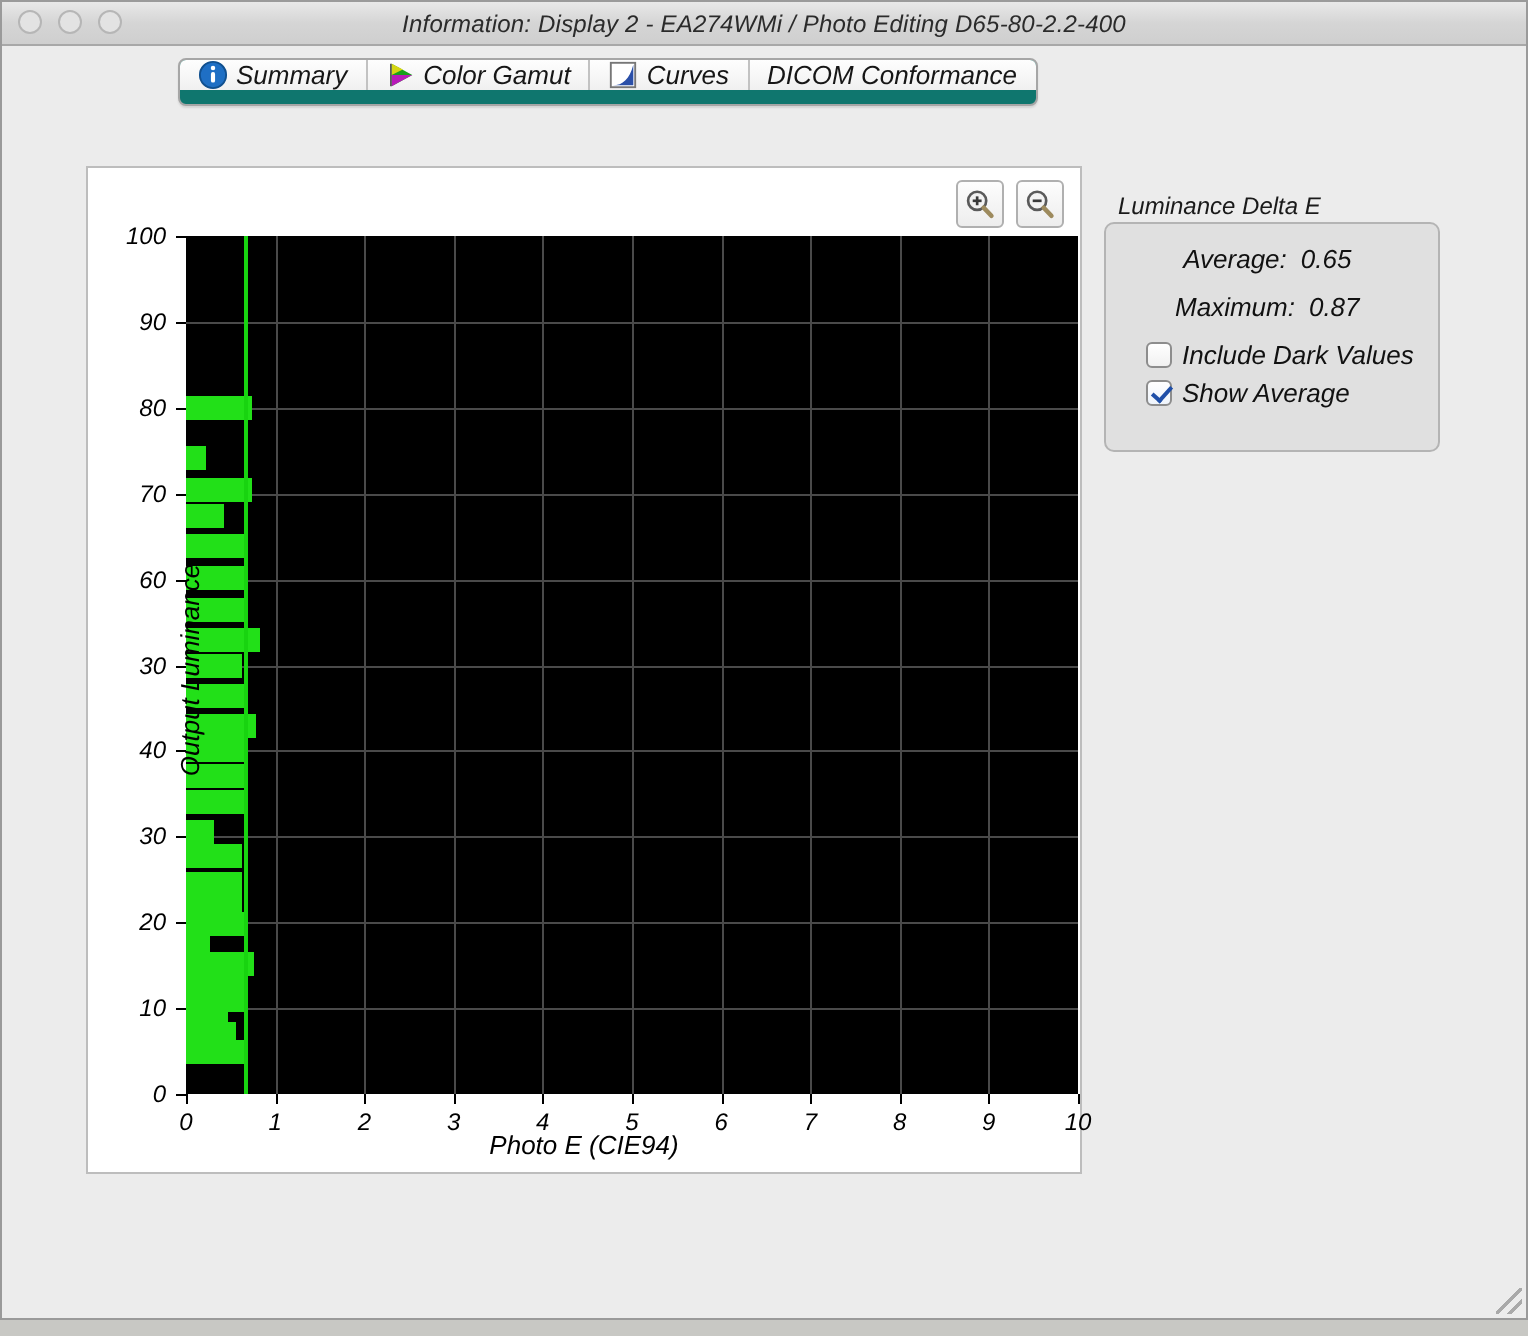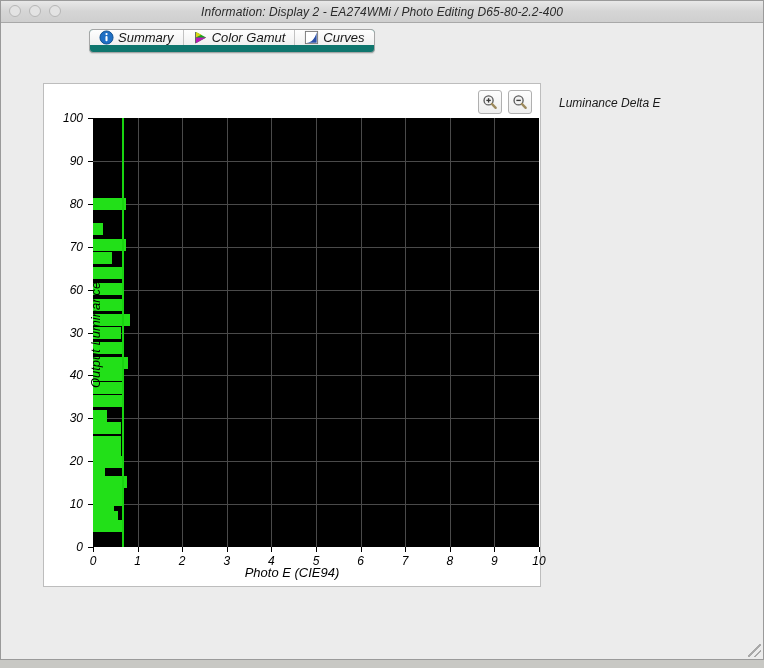--- a/index.html
+++ b/index.html
@@ -307,20 +307,23 @@
         <span class="tab-ico">
           <svg viewBox="0 0 16 16" width="15" height="15">
             <rect x="1.5" y="1.5" width="13" height="13" fill="#fff" stroke="#777" stroke-width="1"></rect>
             <path d="M2.5 13.5 C8 13.5 11.5 10 13.5 2.5 L13.5 13.5 Z" fill="#2a4fa8"></path>
           </svg>
         </span>
         <span>Curves</span>
       </div>
 
 
+      <div class="tab">
+        <span>DICOM Conformance</span>
+      </div>
     </div>
 
     <div id="chart-card">
 
       <div id="zoom-buttons">
         <div class="zbtn">
           <svg viewBox="0 0 18 18" width="16" height="16">
             <circle cx="7.4" cy="7.2" r="5.1" fill="#f2f2f2" stroke="#5a5a5a" stroke-width="1.5"></circle>
             <line x1="11.1" y1="11.1" x2="15.4" y2="15.6" stroke="#9d8a5d" stroke-width="2.6" stroke-linecap="round"></line>
             <line x1="4.9" y1="7.2" x2="9.9" y2="7.2" stroke="#3a3a3a" stroke-width="1.5"></line>
@@ -429,17 +432,39 @@
           <div class="xtick-lbl" style="left: 495px; top: 470px;">10</div>
           <div class="xtick-mark" style="left: 495px; top: 463px;"></div>
         </div>
 
       <div id="ylabel">Output Luminance</div>
       <div id="xlabel">Photo E (CIE94)</div>
     </div>
 
     <div id="panel-title">Luminance Delta E</div>
 
+    <div id="panel-box">
+
+      <div class="stat-row">
+        <span class="stat-label">Average:</span>
+        <span class="stat-val">0.65</span>
+      </div>
+
+      <div class="stat-row">
+        <span class="stat-label">Maximum:</span>
+        <span class="stat-val">0.87</span>
+      </div>
+
+      <div class="chk-row">
+        <span class="chk"></span>
+        <span>Include Dark Values</span>
+      </div>
+
+      <div class="chk-row">
+        <span class="chk on"></span>
+        <span>Show Average</span>
+      </div>
+    </div>
 
   </div>
 
   <div id="grip"></div>
 </div>
 
 </body></html>

